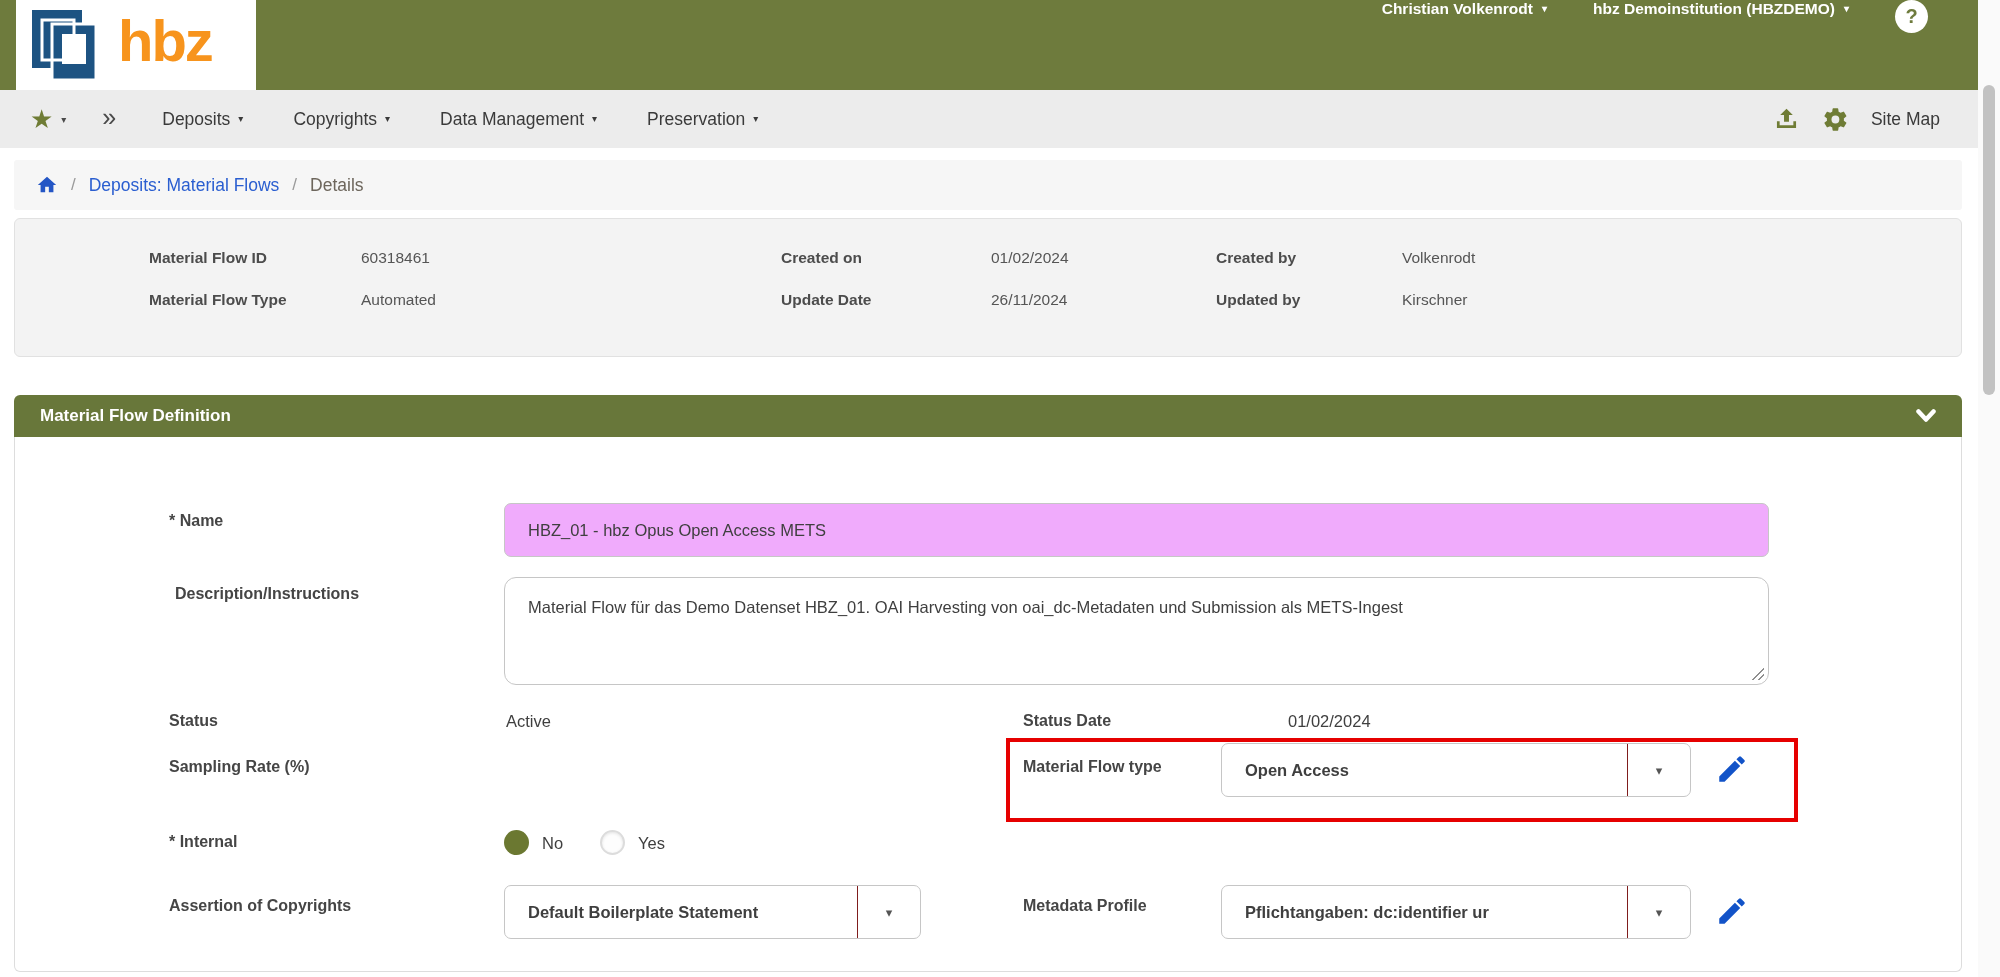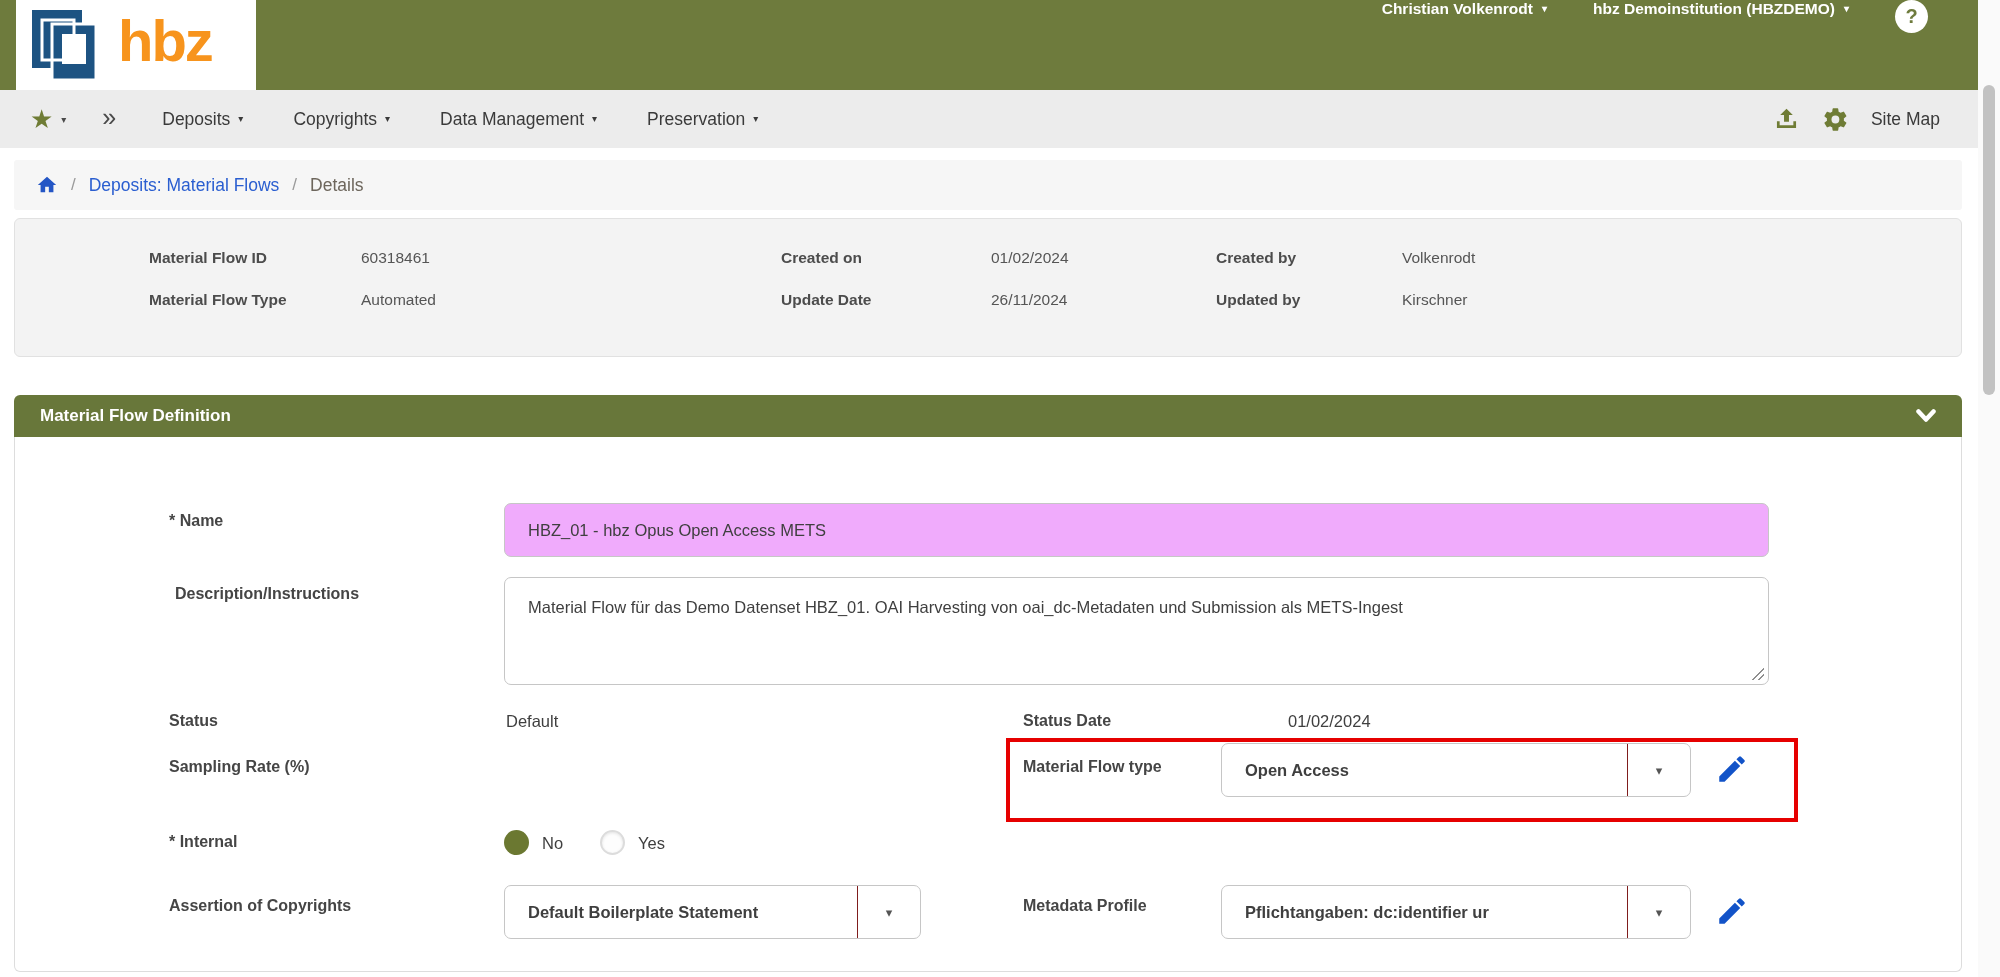--- a/index.html
+++ b/index.html
@@ -192,25 +192,25 @@
   </div>
 
   <section class="card-body">
 
     <div class="red-highlight"></div>
 
     <div class="f-label" style="left:154px; top:75px;">* Name</div>
     <div class="text-input" style="left:489px; top:66px; width:1265px; height:54px;">HBZ_01 - hbz Opus Open Access METS</div>
 
     <div class="f-label" style="left:160px; top:148px;">Description/Instructions</div>
-    <div class="textarea" style="left:489px; top:140px; width:1265px; height:108px;">Material Flow für das Demo Datenset HBZ_01. OAI Harvesting von oai_dc-Metadaten und Submission als METS-Ingest</div>
+    <div class="textarea" style="left:489px; top:140px; width:1265px; height:108px;border-radius:12px;">Material Flow für das Demo Datenset HBZ_01. OAI Harvesting von oai_dc-Metadaten und Submission als METS-Ingest</div>
     <div class="resize-grip" style="left:1734px; top:228px; right:auto; bottom:auto;"></div>
 
     <div class="f-label" style="left:154px; top:275px;">Status</div>
-    <div class="f-value" style="left:491px; top:275px;">Default</div>
+    <div class="f-value" style="left:491px; top:275px;">Active</div>
     <div class="f-label" style="left:1008px; top:275px;">Status Date</div>
     <div class="f-value" style="left:1273px; top:275px;">01/02/2024</div>
 
     <div class="f-label" style="left:154px; top:321px;">Sampling Rate (%)</div>
 
     <div class="f-label" style="left:1008px; top:321px;">Material Flow type</div>
     <div class="combo" style="left:1206px; top:306px; width:470px; height:54px;">
       <div class="combo-text">Open Access</div>
       <div class="combo-arrow"></div>
     </div>

